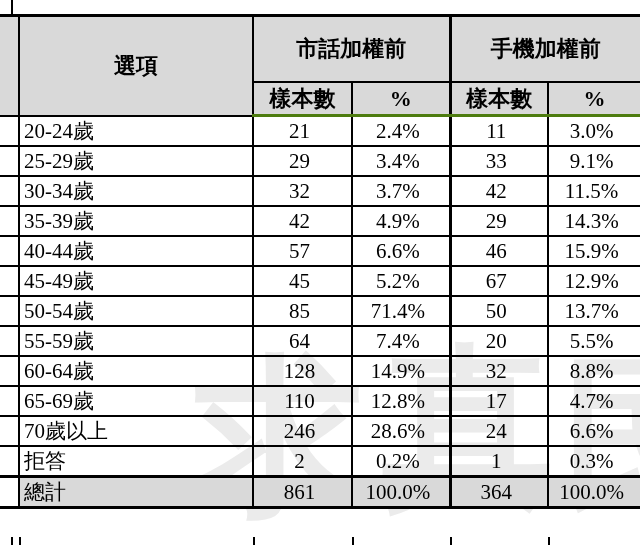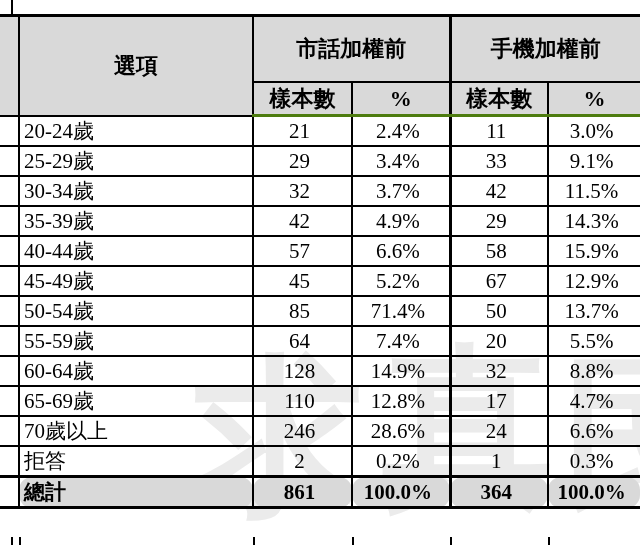--- a/index.html
+++ b/index.html
@@ -56,24 +56,23 @@
     text-align:center;
   }
   thead tr.group-row th{height:64px;}
   thead tr.sub-row th{height:31px;border-bottom:3px solid #4d7c0f;}
   .grp2{border-left:3px solid #000 !important;margin-left:48px;}
   tbody td{height:28px;font-size:21px;background:transparent;}
   tbody td.cat{text-align:left;padding-left:4px;}
   tbody td.num{text-align:center;padding-right:6px;}
   tbody tr.total-row td{
     background:var(--total-bg,#d9d9d9);
-    font-weight:bold;
+    font-weight:normal;
     border-top:3px solid #000;
     height:25px;
-    border-radius:13px;
   }
   tbody tr.total-row td.sliver{background:#ffffff;}
   thead th.sliver-h{background:var(--header-bg,#d9d9d9);}
 </style>
 </head>
 <body>
 
 <div class="screen">
 
   <div class="watermark">
@@ -139,21 +138,21 @@
           <td class="num">42</td>
           <td class="num">4.9%</td>
           <td class="num grp2">29</td>
           <td class="num">14.3%</td>
         </tr>
         <tr>
           <td class="sliver"></td>
           <td class="cat">40-44歲</td>
           <td class="num">57</td>
           <td class="num">6.6%</td>
-          <td class="num grp2">58</td>
+          <td class="num grp2">46</td>
           <td class="num">15.9%</td>
         </tr>
         <tr>
           <td class="sliver"></td>
           <td class="cat">45-49歲</td>
           <td class="num">45</td>
           <td class="num">5.2%</td>
           <td class="num grp2">67</td>
           <td class="num">12.9%</td>
         </tr>

